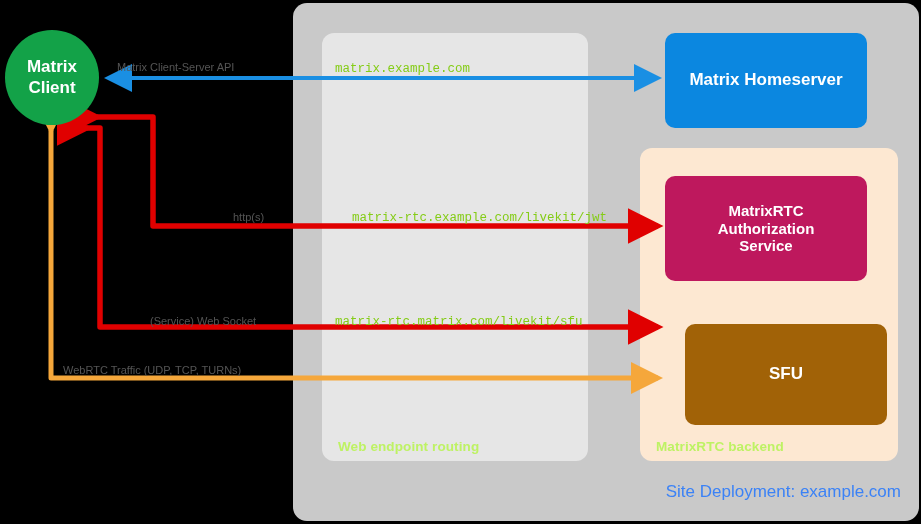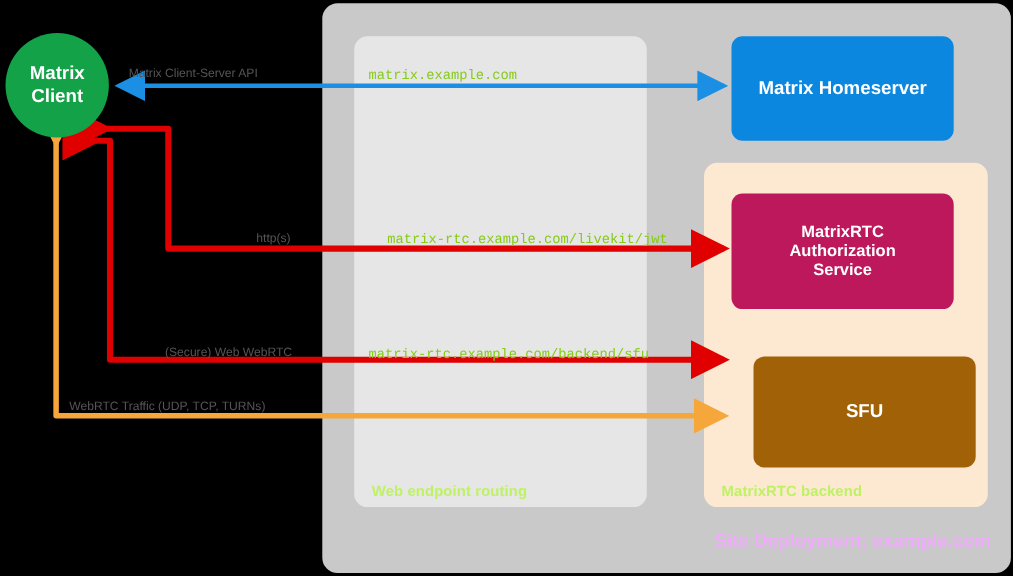--- a/index.html
+++ b/index.html
@@ -16,21 +16,21 @@
       background:#e6e6e6;border-radius:12px;}
   .panel-rtc{left:640px;top:148px;width:258px;height:313px;
       background:#fde8d2;border-radius:12px;}
 
   .panel-caption{position:absolute;font-size:13.5px;font-weight:bold;
       color:#bef264;letter-spacing:.1px;}
   .cap-web{left:338px;top:439px;}
   .cap-rtc{left:656px;top:439px;}
 
   .site-caption{position:absolute;left:0;top:482px;width:901px;
-      text-align:right;font-size:17px;font-weight:bold;color:#f0abfc;}
+      text-align:right;font-size:17px;font-weight:normal;color:#3b82f6;}
 
   
   .node{position:absolute;display:flex;align-items:center;justify-content:center;
         text-align:center;color:#fff;font-weight:bold;line-height:1.18;}
   .client{left:5px;top:30px;width:94px;height:95px;border-radius:50%;
         background:#13a248;font-size:17px;}
   .homeserver{left:665px;top:33px;width:202px;height:95px;border-radius:10px;
         background:#0b87e0;font-size:17px;}
   .authsvc{left:665px;top:176px;width:202px;height:105px;border-radius:10px;
         background:#be185d;font-size:15px;}
@@ -105,24 +105,24 @@
       <div>Service</div>
     </div>
   </div>
 
   <div class="node sfu">
     <span>SFU</span>
   </div>
 
   <div class="edge-label lbl-csapi">Matrix Client-Server API</div>
   <div class="edge-label lbl-https">http(s)</div>
-  <div class="edge-label lbl-ws">(Secure) Web WebRTC</div>
+  <div class="edge-label lbl-ws">(Service) Web Socket</div>
   <div class="edge-label lbl-webrtc">WebRTC Traffic (UDP, TCP, TURNs)</div>
 
   <div class="ep-label ep-matrix">matrix.example.com</div>
   <div class="ep-label ep-jwt">matrix-rtc.example.com/livekit/jwt</div>
-  <div class="ep-label ep-sfu">matrix-rtc.example.com/backend/sfu</div>
+  <div class="ep-label ep-sfu">matrix-rtc.matrix.com/livekit/sfu</div>
 
   <div class="panel-caption cap-web">Web endpoint routing</div>
   <div class="panel-caption cap-rtc">MatrixRTC backend</div>
   <div class="site-caption">Site Deployment: example.com</div>
 
 </div>
 
 </body></html>

